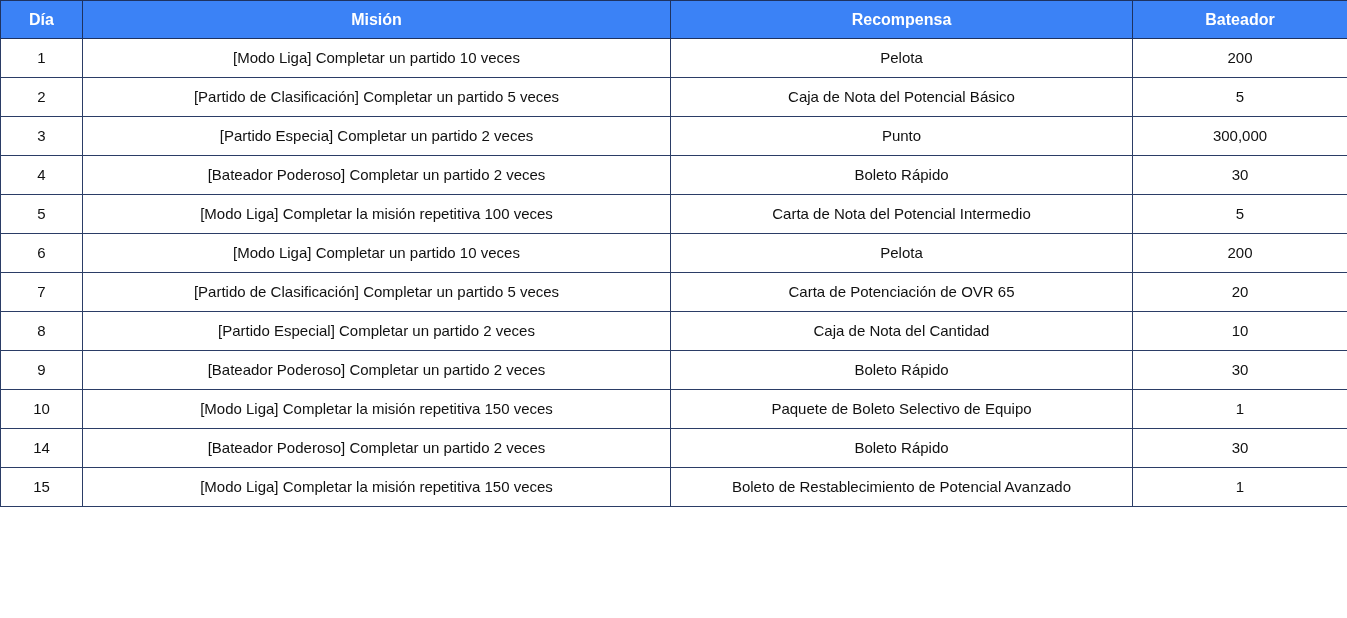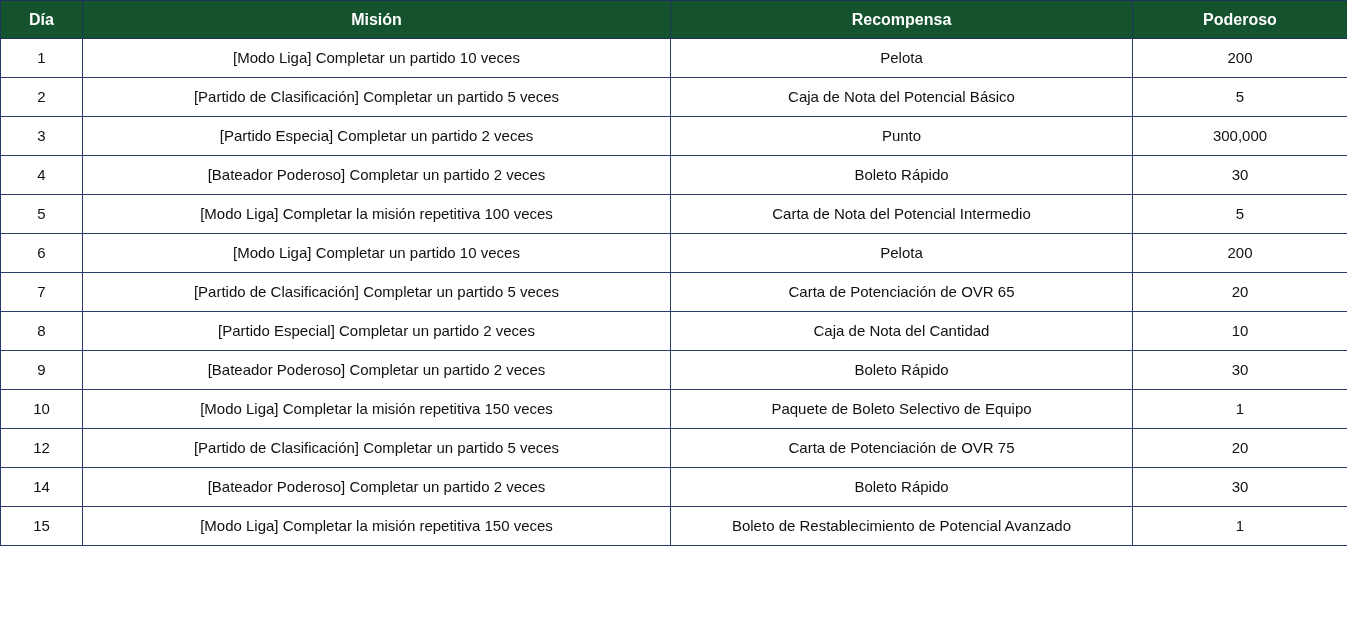--- a/index.html
+++ b/index.html
@@ -30,21 +30,21 @@
     text-align: center;
     vertical-align: middle;
     font-size: 15px;
     padding: 0;
     height: 38px;
     line-height: 38px;
     overflow: hidden;
     white-space: nowrap;
   }
   table.mission-table thead th {
-    background: #14532d;
+    background: #3b82f6;
     color: #ffffff;
     font-weight: bold;
     font-size: 16px;
     height: 37px;
     line-height: 37px;
     border: 1px solid #1e3260;
   }
   table.mission-table tbody td {
     background: #ffffff;
     color: #111111;
@@ -64,21 +64,21 @@
       <col class="col-dia">
       <col class="col-mision">
       <col class="col-recomp">
       <col class="col-cant">
     </colgroup>
     <thead>
       <tr>
         <th>Día</th>
         <th>Misión</th>
         <th>Recompensa</th>
-        <th>Poderoso</th>
+        <th>Bateador</th>
       </tr>
     </thead>
     <tbody>
       <tr>
         <td>1</td>
         <td>[Modo Liga] Completar un partido 10 veces</td>
         <td>Pelota</td>
         <td>200</td>
       </tr>
       <tr>
@@ -129,26 +129,20 @@
         <td>Boleto Rápido</td>
         <td>30</td>
       </tr>
       <tr>
         <td>10</td>
         <td>[Modo Liga] Completar la misión repetitiva 150 veces</td>
         <td>Paquete de Boleto Selectivo de Equipo</td>
         <td>1</td>
       </tr>
       <tr>
-        <td>12</td>
-        <td>[Partido de Clasificación] Completar un partido 5 veces</td>
-        <td>Carta de Potenciación de OVR 75</td>
-        <td>20</td>
-      </tr>
-      <tr>
         <td>14</td>
         <td>[Bateador Poderoso] Completar un partido 2 veces</td>
         <td>Boleto Rápido</td>
         <td>30</td>
       </tr>
       <tr>
         <td>15</td>
         <td>[Modo Liga] Completar la misión repetitiva 150 veces</td>
         <td>Boleto de Restablecimiento de Potencial Avanzado</td>
         <td>1</td>

